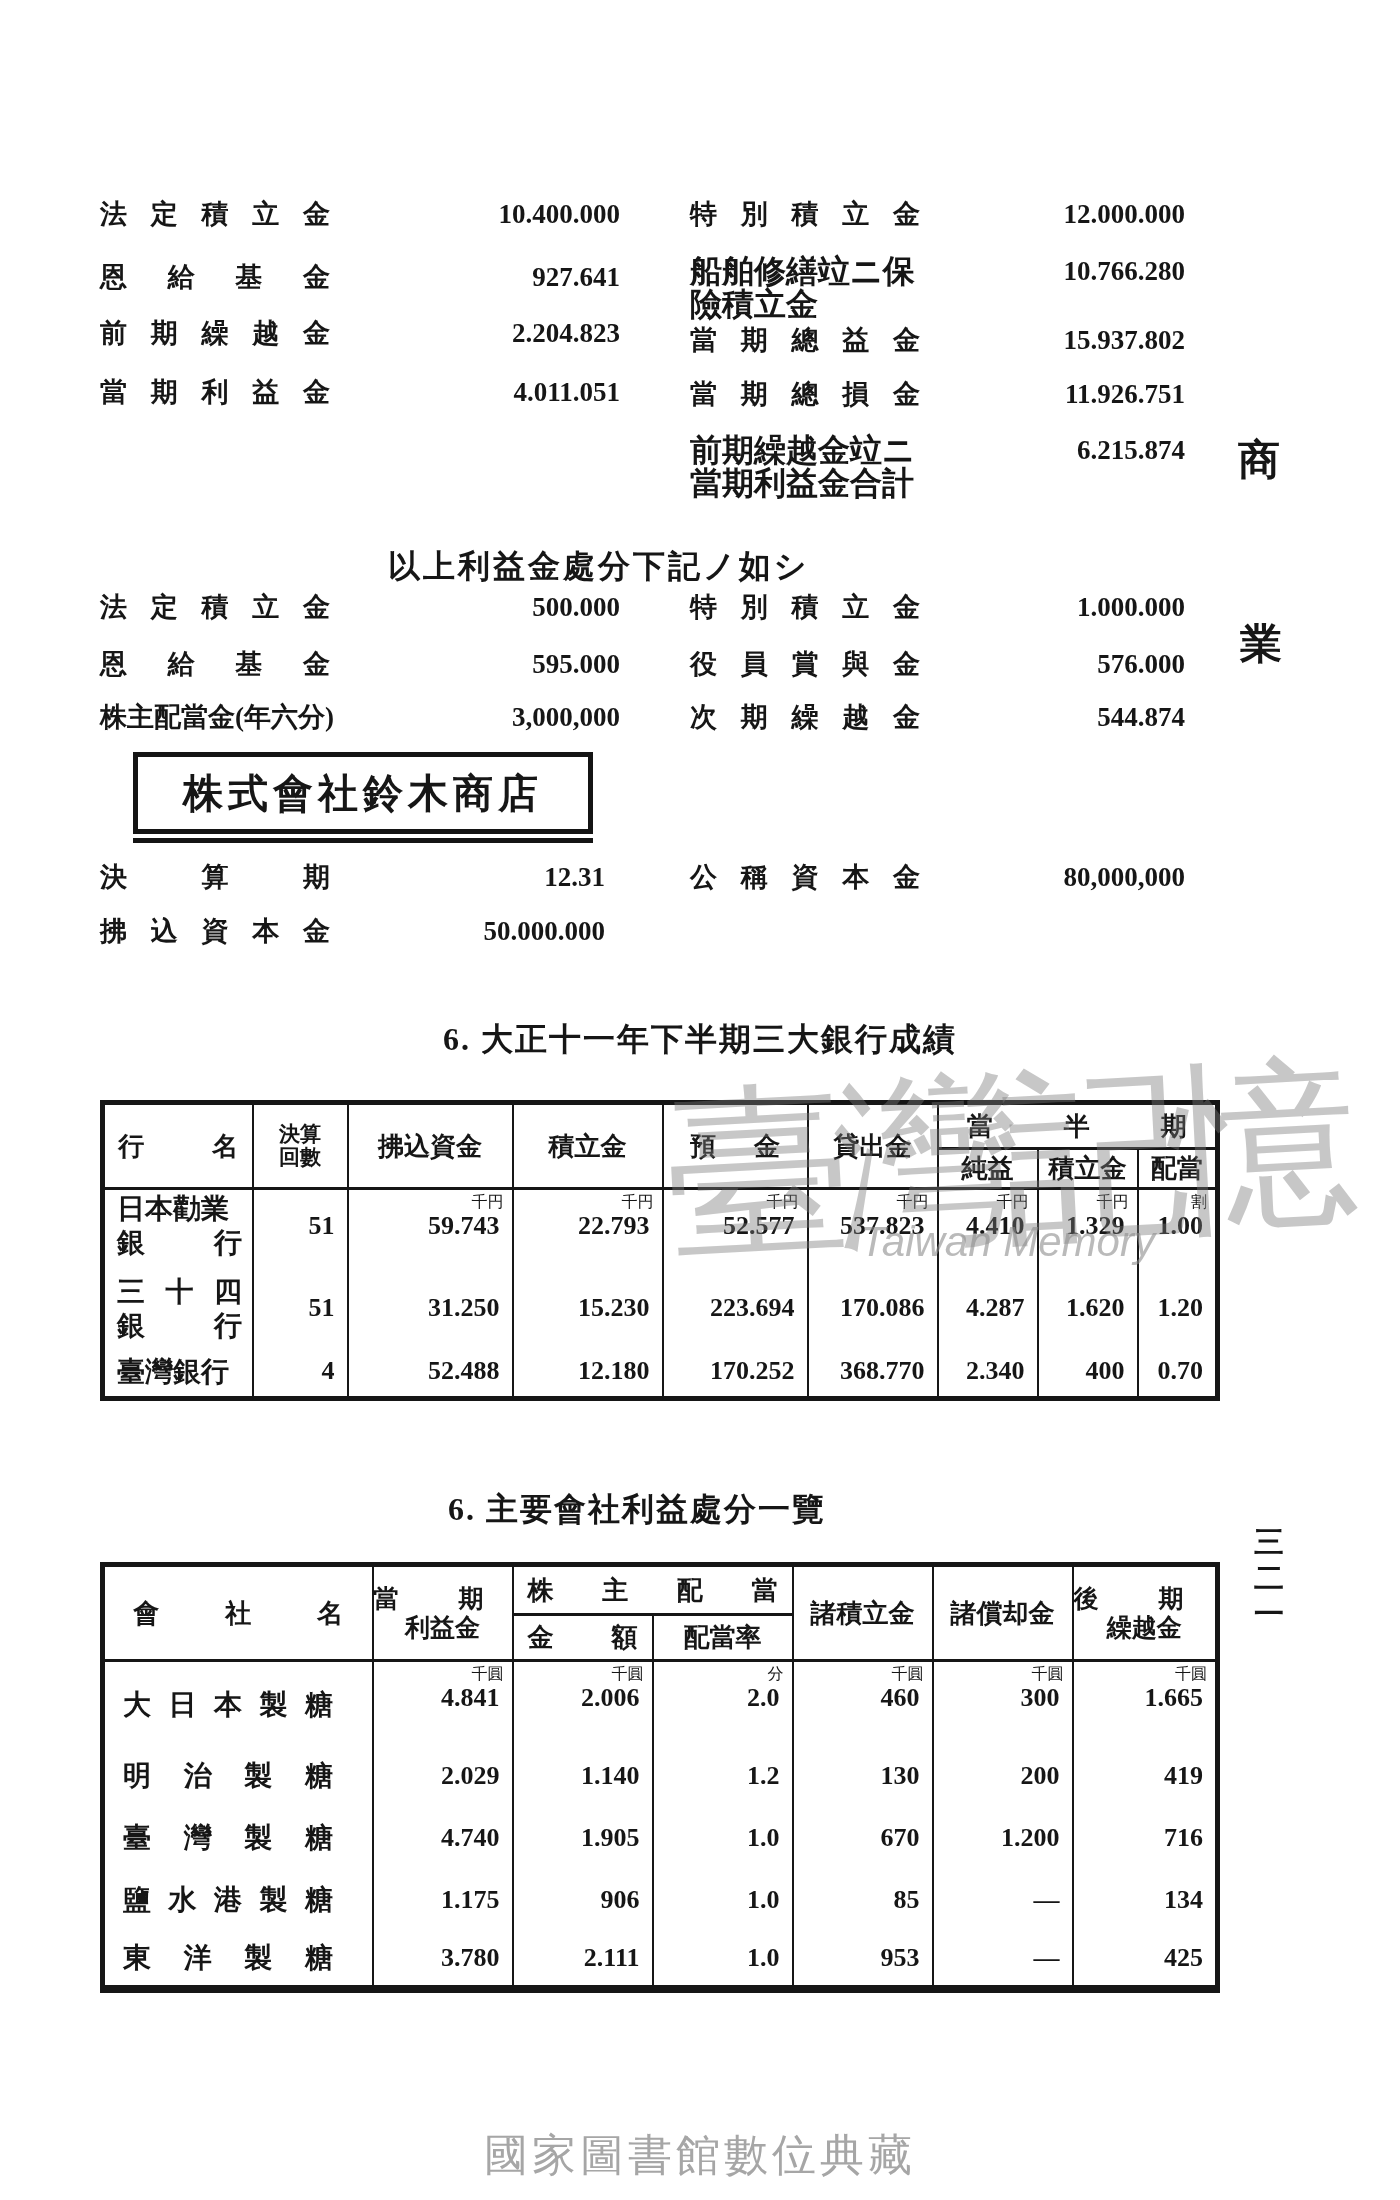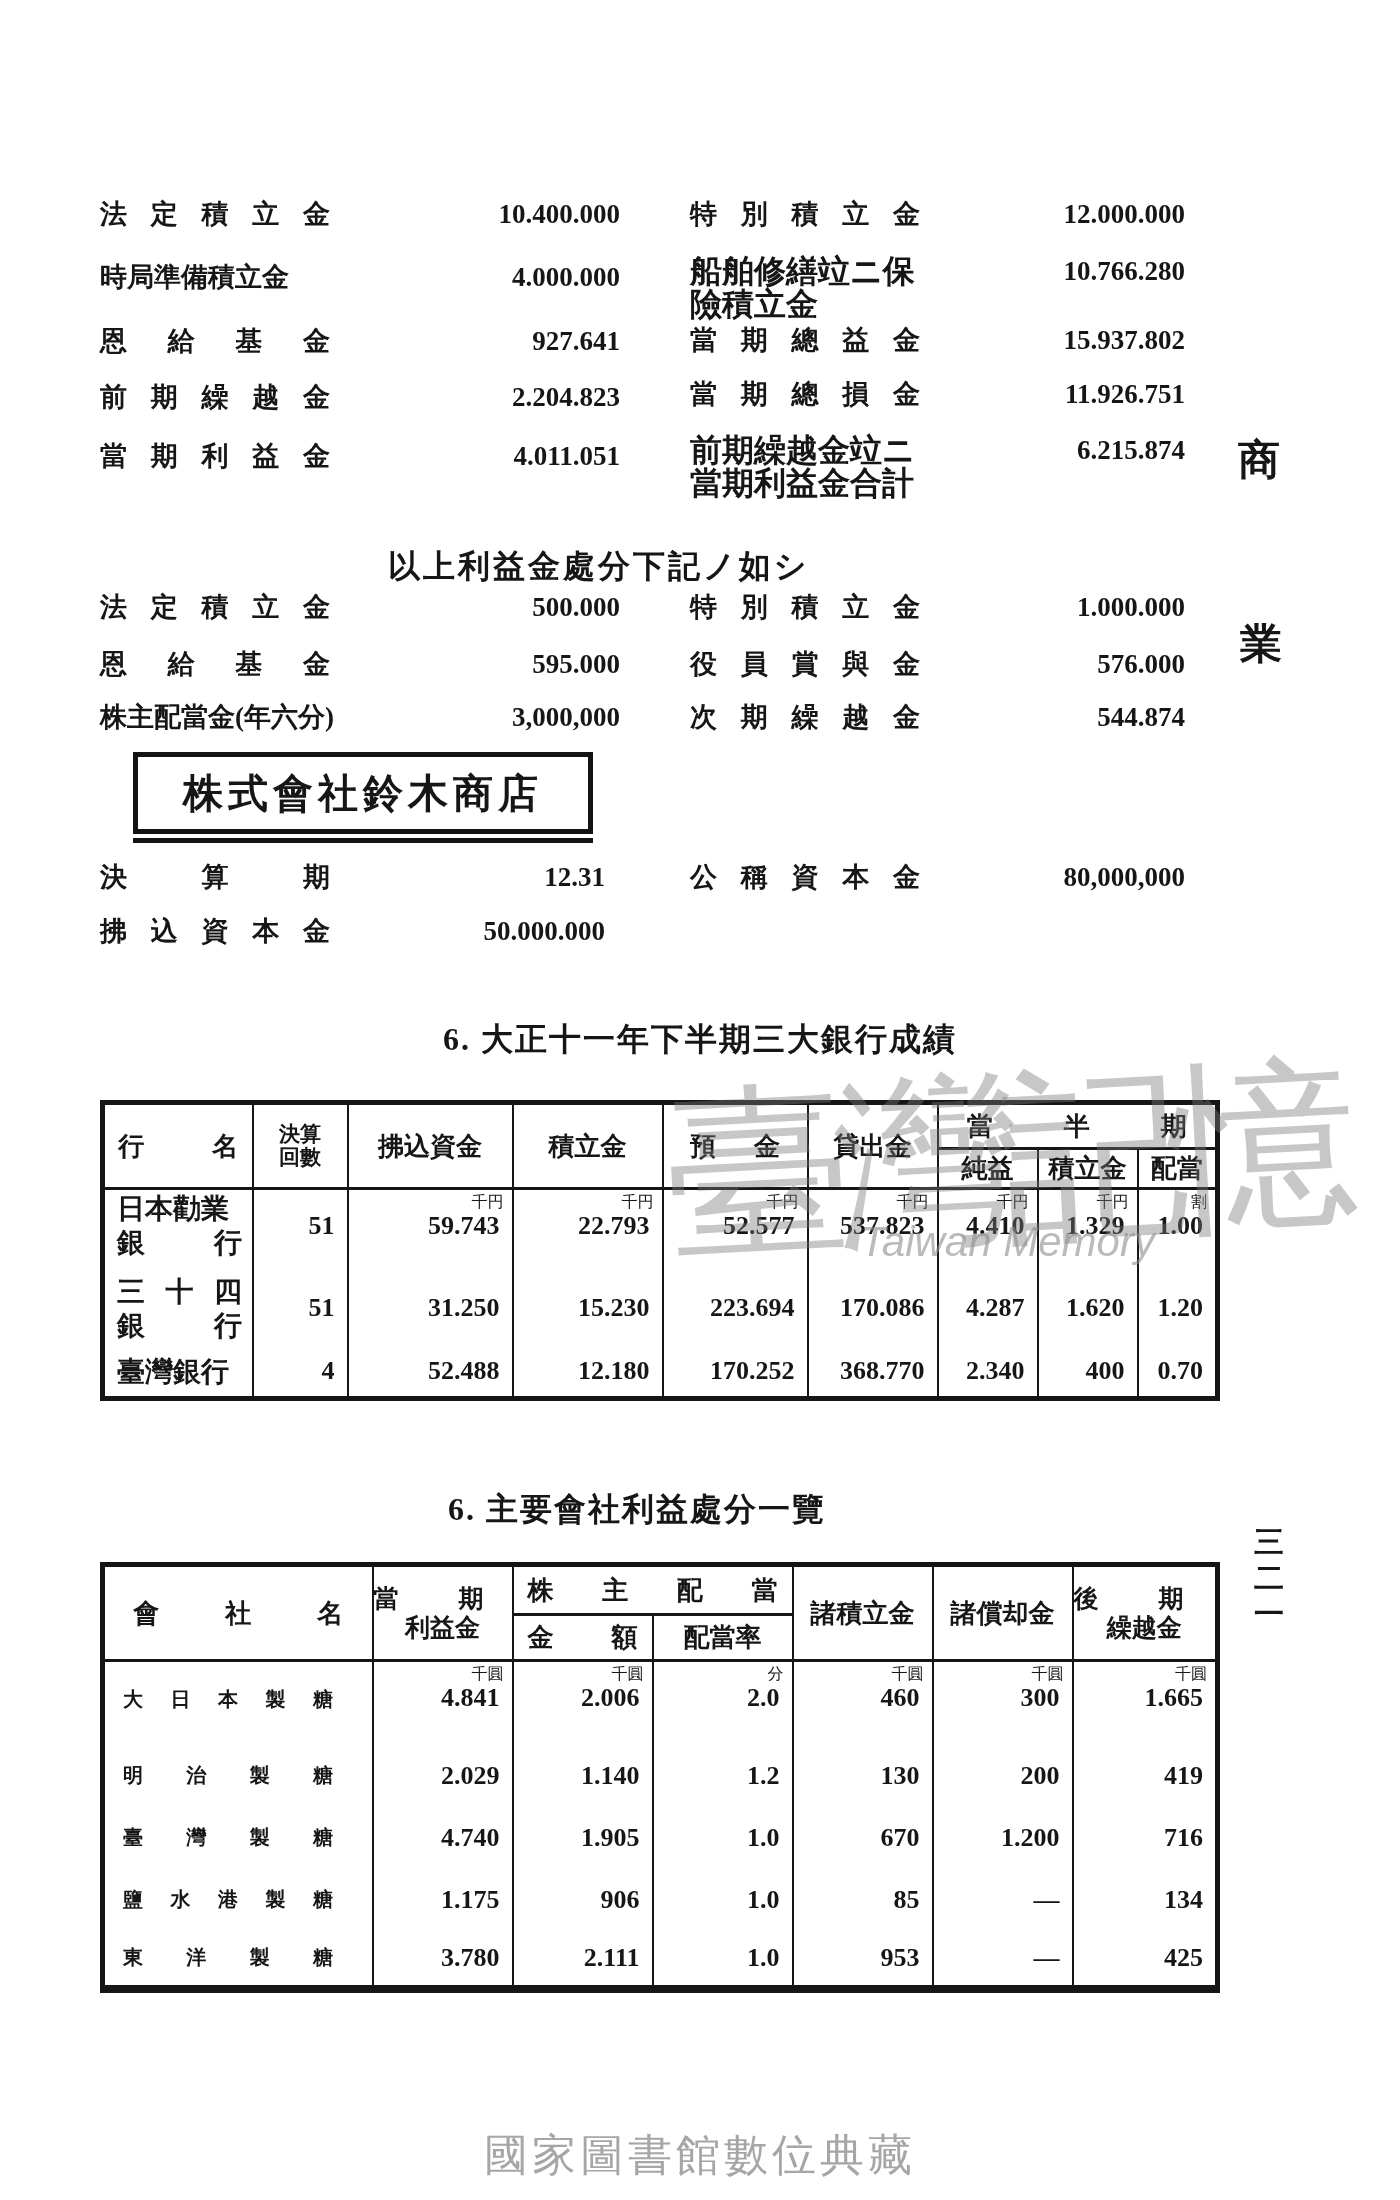--- a/index.html
+++ b/index.html
@@ -33,21 +33,21 @@
   .t5{left:100px;top:1100px;width:1115px;border:5px solid #161616;}
   .t6{left:100px;top:1562px;width:1115px;border:5px solid #161616;border-bottom-width:8px;}
   th{border:2px solid #161616;font-size:26px;font-weight:700;padding:0;text-align:center;}
   thead th{border-bottom-width:3px;}
   td{border-left:2px solid #161616;border-right:2px solid #161616;border-top:none;border-bottom:none;padding:0;vertical-align:middle;}
   tr.vtop td{vertical-align:top;}
   .unit{font-size:16px;font-weight:400;text-align:right;padding:3px 8px 0 0;line-height:18px;}
   .num{font-size:26px;font-weight:700;text-align:right;padding-right:12px;line-height:30px;white-space:nowrap;}
   .bank{padding:2px 6px 0 12px;font-size:28px;font-weight:700;}
   .bank .bl{display:block;line-height:34px;white-space:nowrap;}
-  .co{padding-left:18px;font-size:20px;font-weight:700;}
+  .co{padding-left:18px;font-size:28px;font-weight:700;}
   .hl{display:block;line-height:29px;font-size:25px;font-weight:700;}
   .hsmall{font-size:21px;line-height:23px;display:block;font-weight:700;}
 
   
   .m-char{position:absolute;font-size:42px;font-weight:700;}
   .pnum{position:absolute;left:1250px;top:1524px;width:38px;text-align:center;font-size:30px;line-height:36px;font-weight:700;}
   .pnum span{display:block;}
   .wm-cjk{position:absolute;left:665px;top:1030px;width:640px;font-size:185px;line-height:260px;
           color:rgba(122,122,122,0.42);letter-spacing:-16px;transform:rotate(-3deg);
           z-index:5;pointer-events:none;white-space:nowrap;font-family:"DejaVu Serif",serif;}
@@ -58,24 +58,20 @@
 </style>
 </head>
 <body>
 
 <div id="page">
 
   <div class="col" style="left:100px;top:195px;width:520px;">
     <div class="frow" style="margin-bottom:25px;">
       <span class="lbl sp w230">法定積立金</span>
       <span class="val">10.400.000</span>
-    </div>
-    <div class="frow" style="margin-bottom:26px;">
-      <span class="lbl">時局準備積立金</span>
-      <span class="val">4.000.000</span>
     </div>
     <div class="frow" style="margin-bottom:18px;">
       <span class="lbl sp w230">恩給基金</span>
       <span class="val">927.641</span>
     </div>
     <div class="frow" style="margin-bottom:21px;">
       <span class="lbl sp w230">前期繰越金</span>
       <span class="val">2.204.823</span>
     </div>
     <div class="frow">

